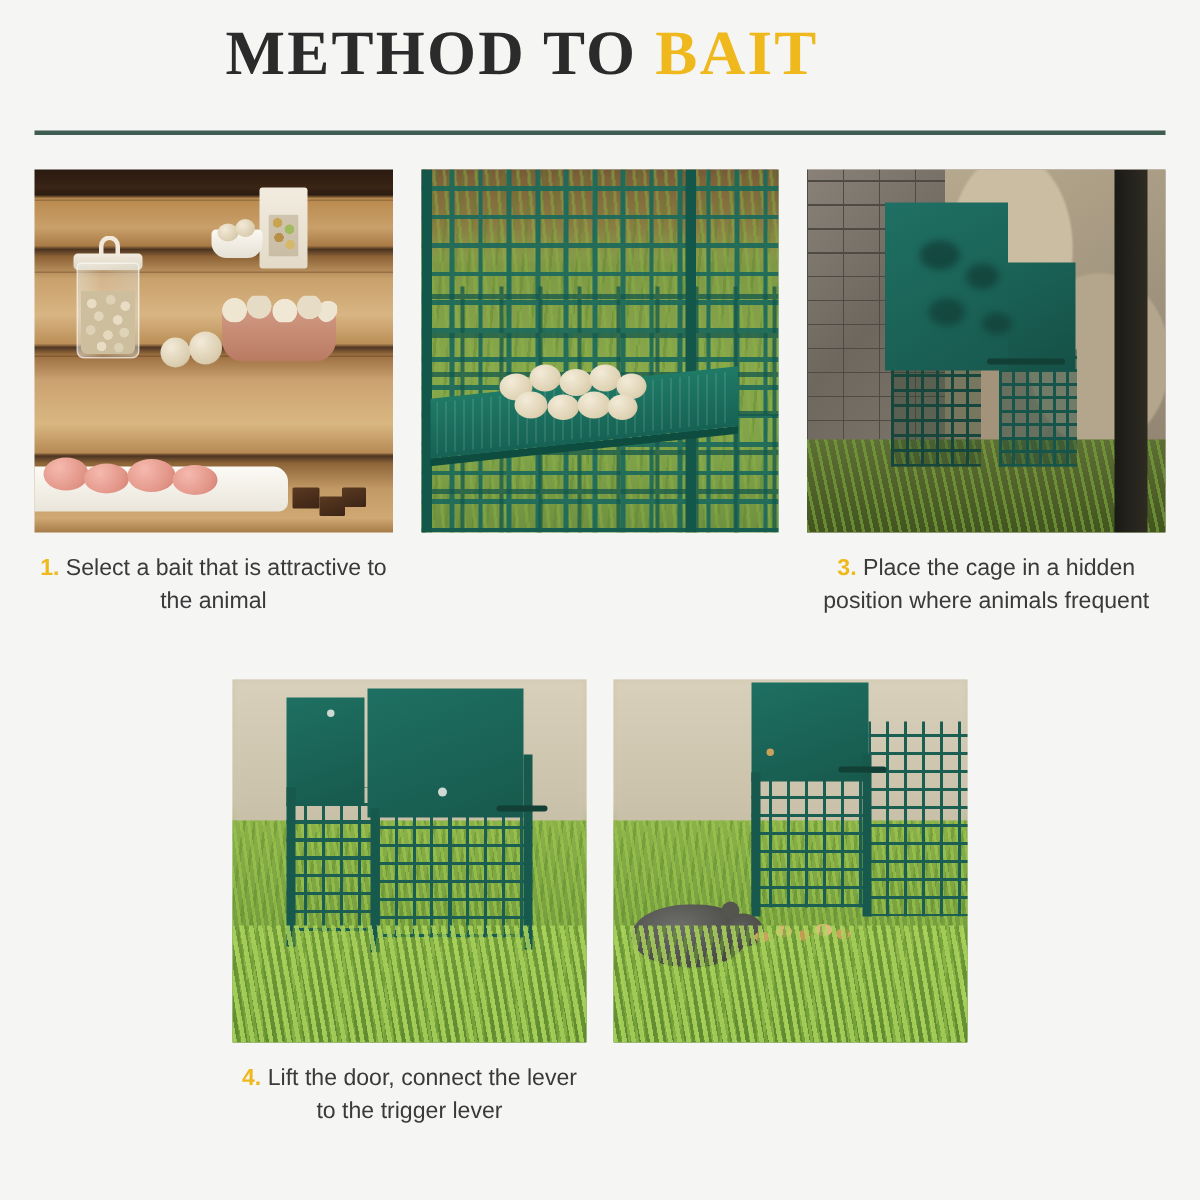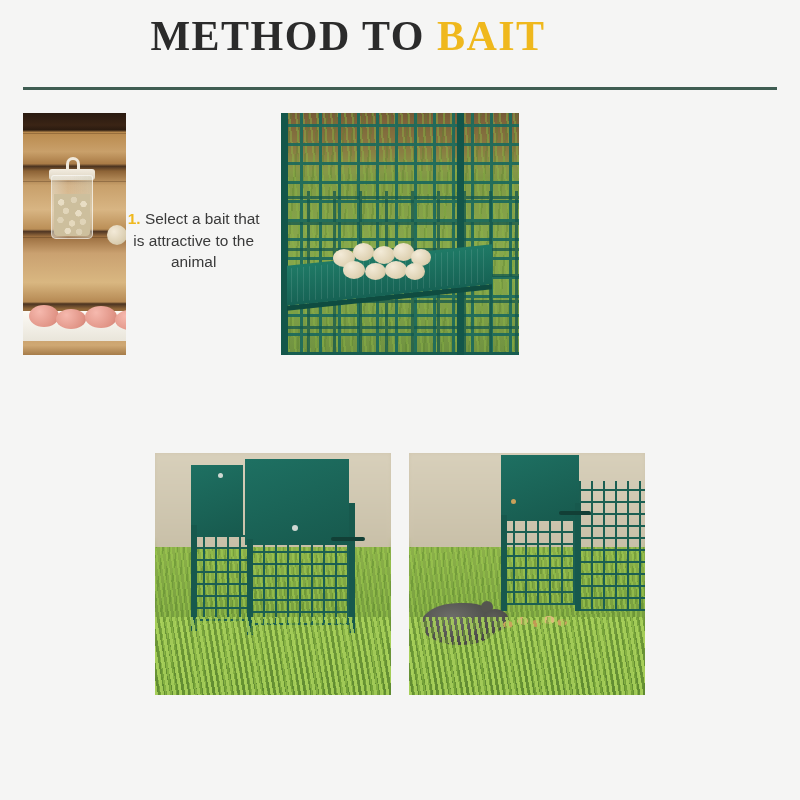--- a/index.html
+++ b/index.html
@@ -46,21 +46,21 @@
   
   .row {
     position: absolute;
     display: flex;
   }
   .row-top  { left: 23px;  top: 113px; width: 754px; gap: 19px; }
   .row-bot  { left: 155px; top: 453px; width: 490px; gap: 18px; }
 
   .cell {
     display: flex;
-    flex-direction: row;
+    flex-direction: column;
     align-items: center;
   }
   .row-top .cell { width: 238.6px; }
   .row-bot .cell { width: 236px; }
 
   .photo {
     position: relative;
     width: 100%;
     height: 242px;
     overflow: hidden;
@@ -394,40 +394,56 @@
         <div class="bnut" style="left:92px;top:133px;width:22px;height:18px"></div>
         <div class="bnut" style="left:112px;top:130px;width:21px;height:18px"></div>
         <div class="bnut" style="left:130px;top:136px;width:20px;height:17px"></div>
         <div class="bnut" style="left:62px;top:148px;width:22px;height:18px"></div>
         <div class="bnut" style="left:84px;top:150px;width:21px;height:17px"></div>
         <div class="bnut" style="left:104px;top:148px;width:22px;height:18px"></div>
         <div class="bnut" style="left:124px;top:150px;width:20px;height:17px"></div>
       </div>
     </div>
 
+    <div class="cell">
+      <div class="photo p3">
+        <div class="stoneL"></div>
+        <div class="stoneR"></div>
+        <div class="grass3"></div>
+        <div class="meshbox"></div>
+        <div class="meshbox2"></div>
+        <div class="smallpanel"></div>
+        <div class="bigpanel"></div>
+        <div class="leafshadow"></div>
+        <div class="leverbar" style="left:120px;top:126px;width:52px"></div>
+        <div class="darkpost"></div>
+      </div>
+      <div class="caption"><span class="num">3.</span><span> Place the cage in a hidden position where animals frequent</span></div>
+    </div>
   </div>
 
   <div class="row row-bot">
 
     <div class="cell">
       <div class="photo pg p4">
         <div class="bgwall"></div>
         <div class="grass"></div>
         <div class="meshwall" style="left:36px;top:72px;width:60px;height:96px"></div>
         <div class="meshwall" style="left:96px;top:86px;width:104px;height:86px"></div>
         <div class="panel" style="left:36px;top:12px;width:52px;height:72px"></div>
         <div class="panel" style="left:90px;top:6px;width:104px;height:86px"></div>
         <div class="postv" style="left:36px;top:72px;height:106px"></div>
         <div class="postv" style="left:92px;top:86px;height:96px"></div>
         <div class="postv" style="left:194px;top:50px;height:130px"></div>
         <div class="leverbar" style="left:176px;top:84px;width:34px"></div>
         <div class="mini" style="left:63px;top:20px;width:5px;height:5px;background:#cfd8d2"></div>
         <div class="mini" style="left:137px;top:72px;width:6px;height:6px;background:#cfd8d2"></div>
         <div class="grass-fg"></div>
       </div>
+      <div class="caption"><span class="num">4.</span><span> Lift the door, connect the lever to the trigger lever</span></div>
     </div>
 
     <div class="cell">
       <div class="photo pg p5">
         <div class="bgwall"></div>
         <div class="grass"></div>
         <div class="meshwall" style="left:92px;top:62px;width:78px;height:90px"></div>
         <div class="meshwall" style="left:170px;top:28px;width:68px;height:130px"></div>
         <div class="panel" style="left:92px;top:2px;width:78px;height:66px"></div>
         <div class="postv" style="left:92px;top:62px;height:96px"></div>

